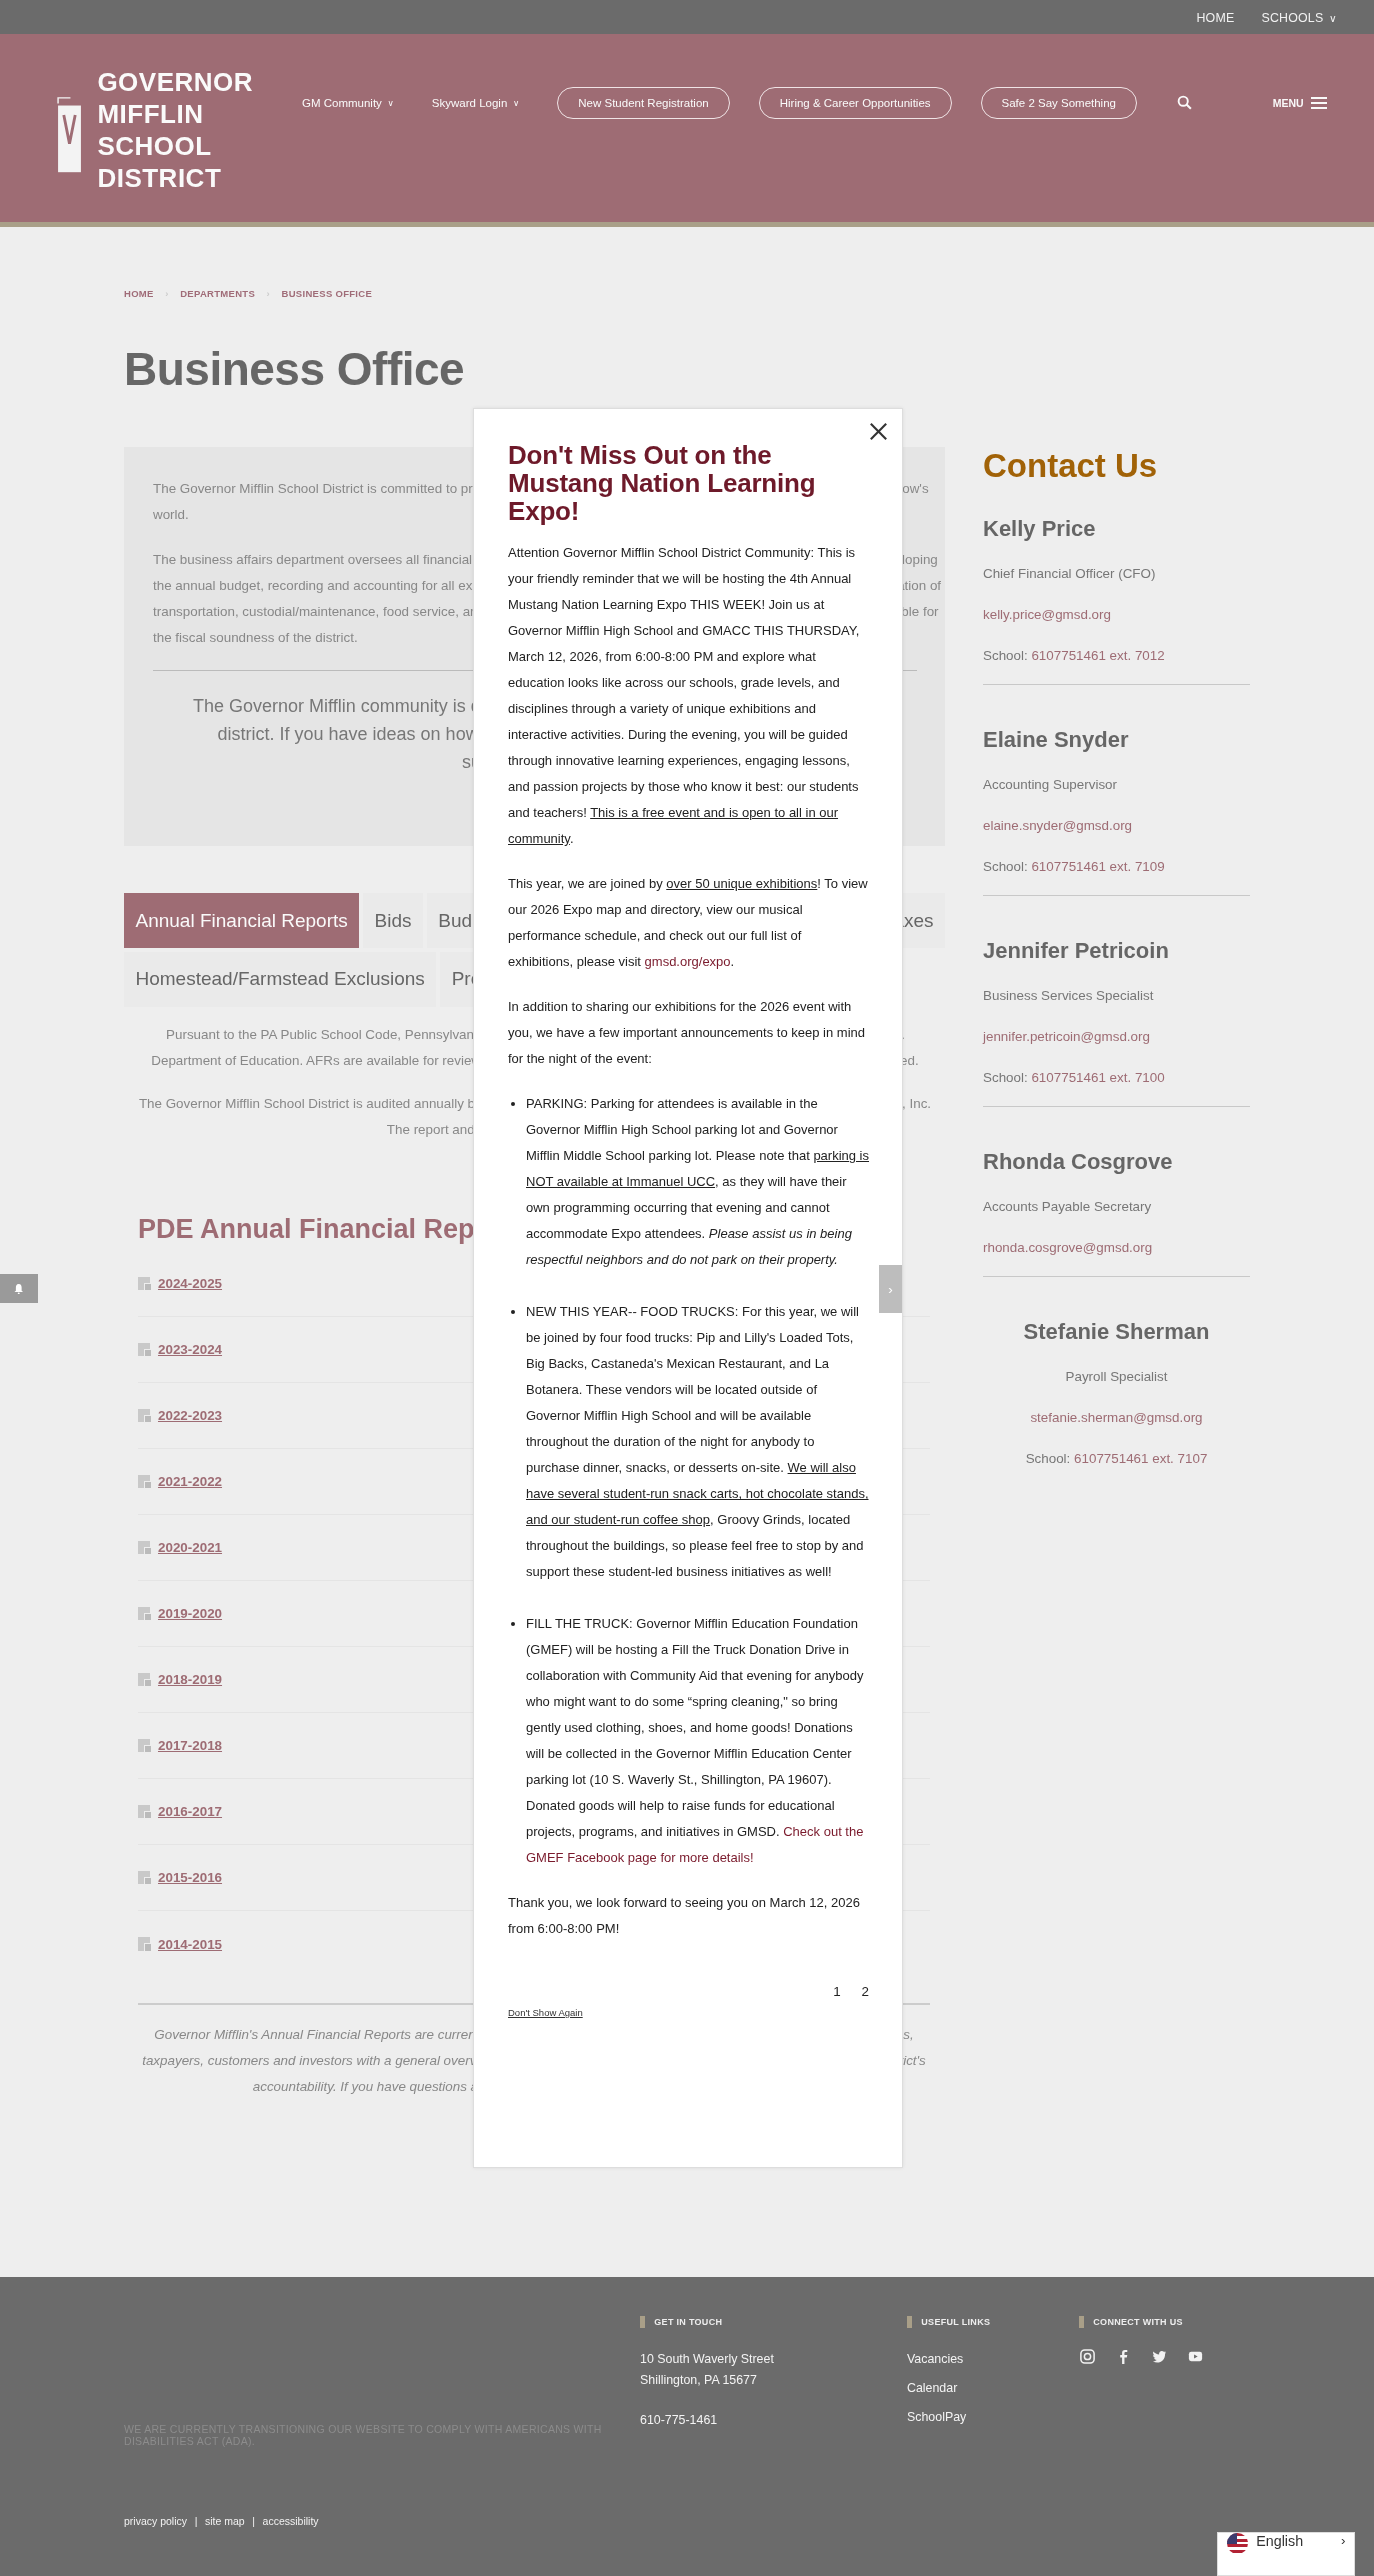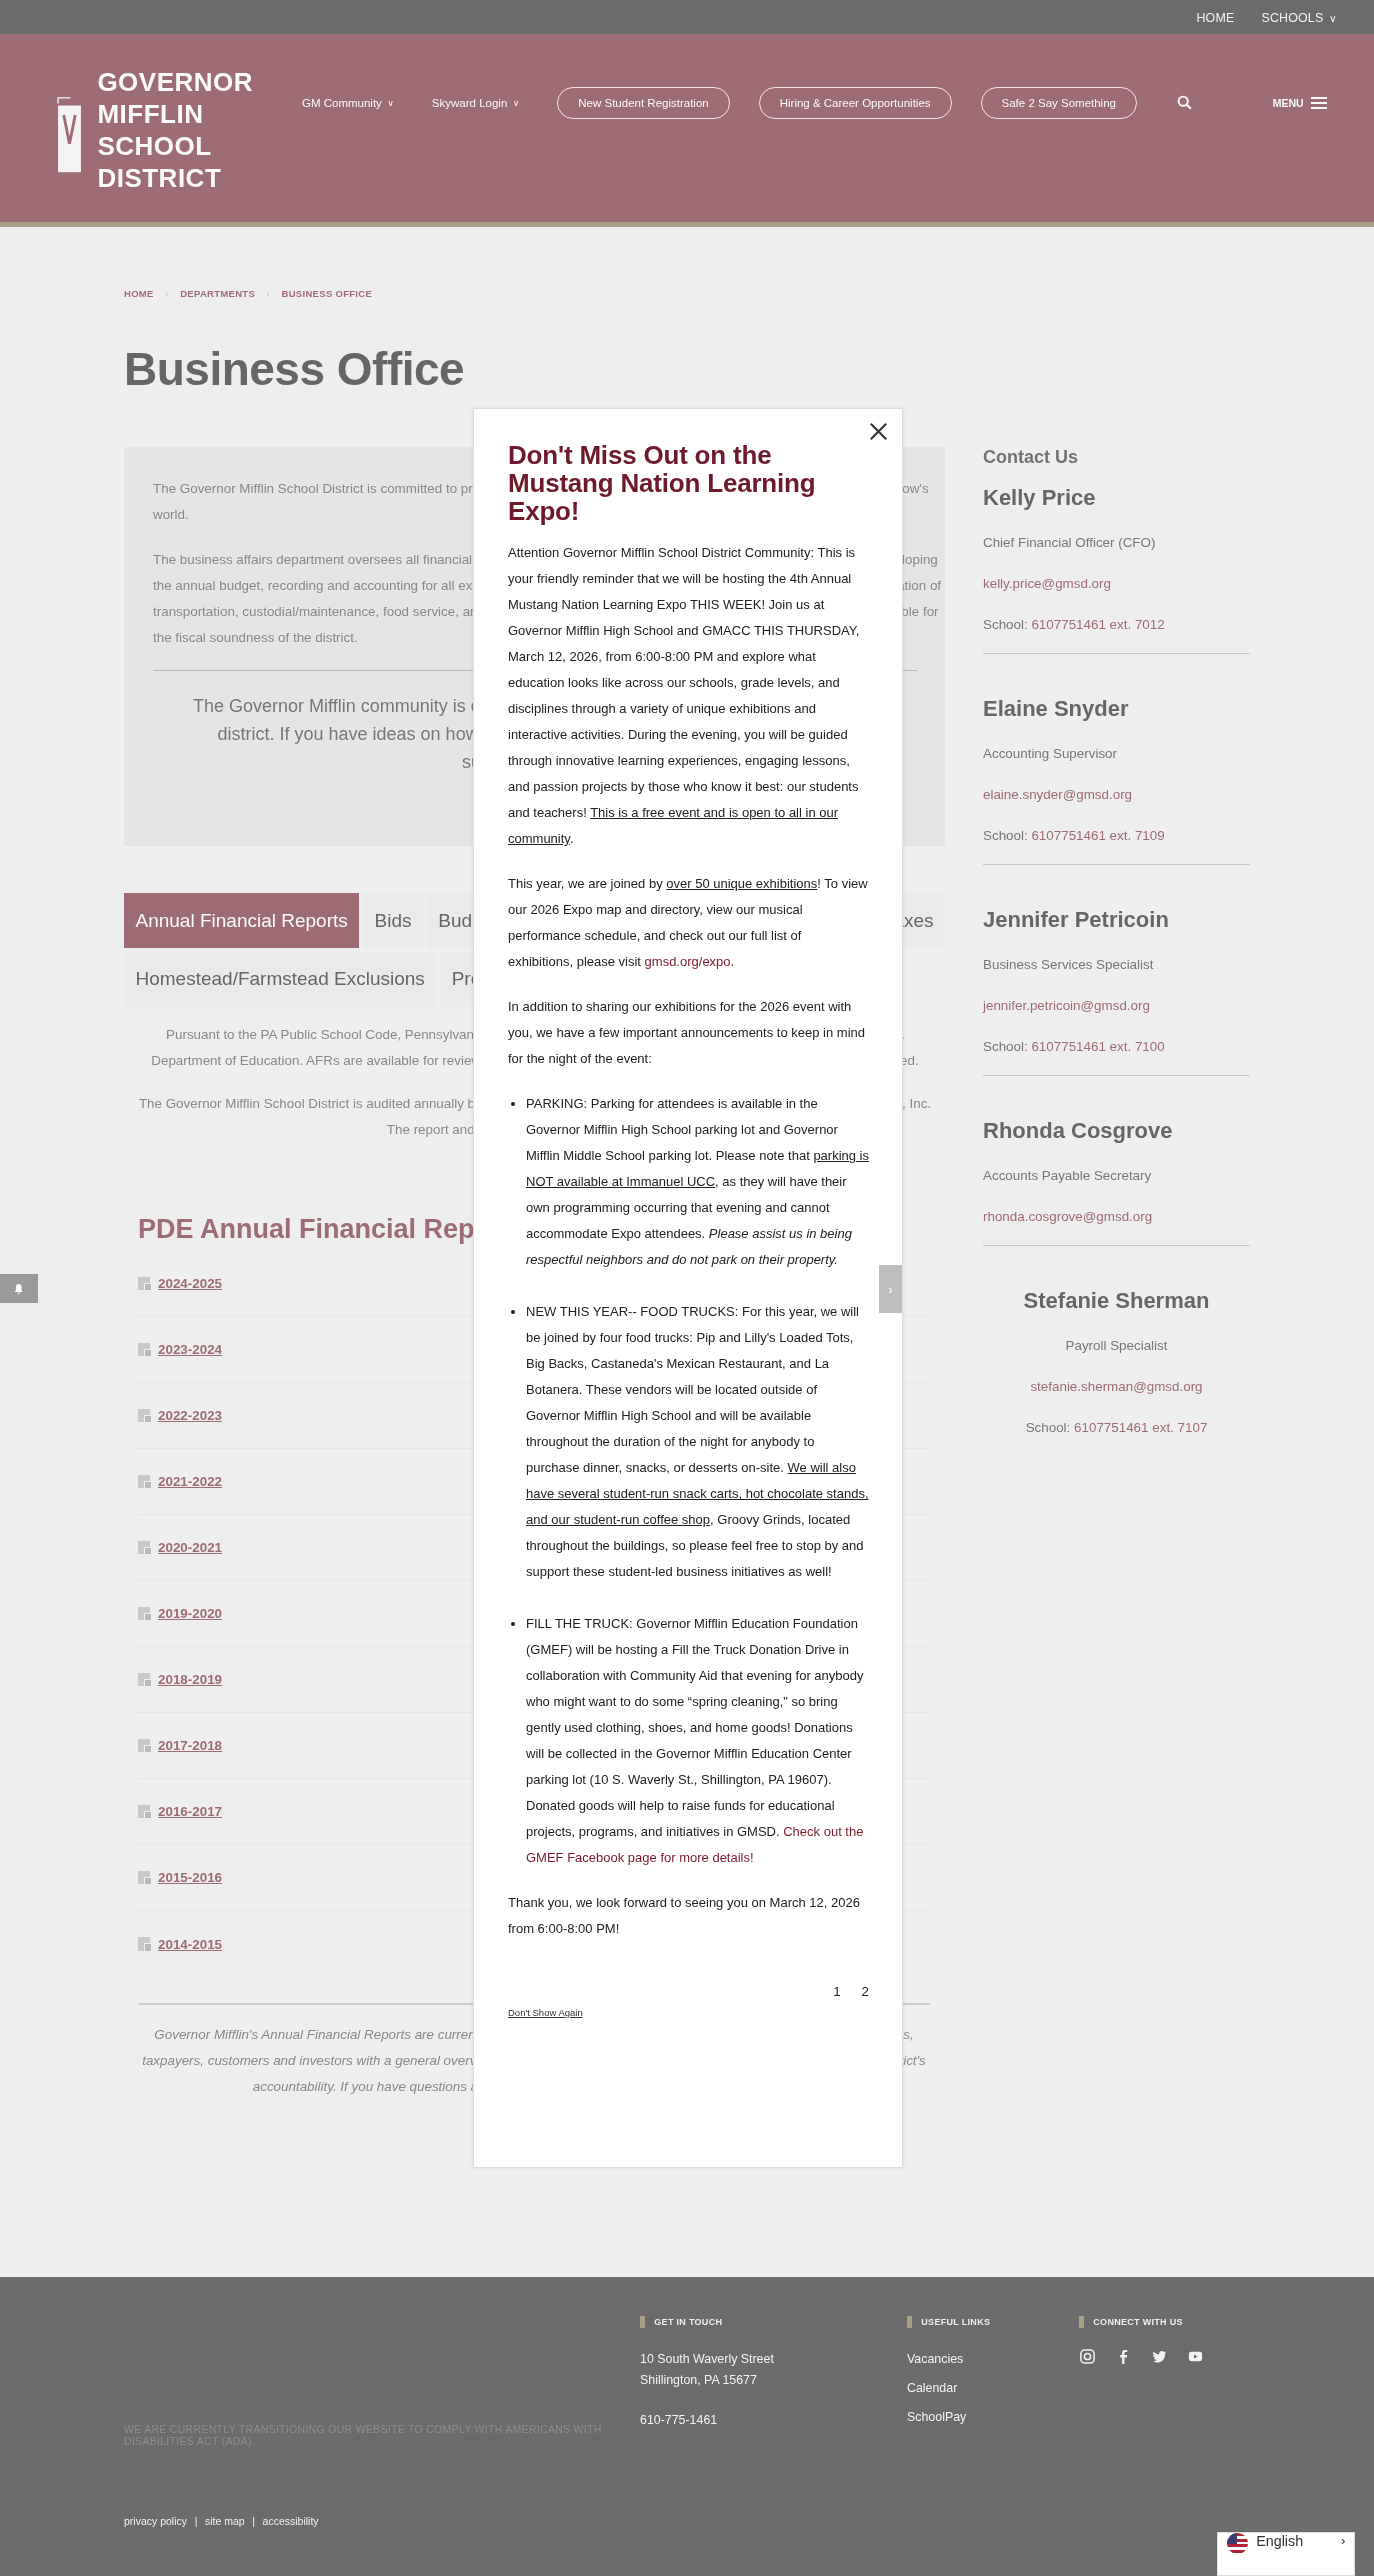--- a/index.html
+++ b/index.html
@@ -48,21 +48,21 @@
     .report-item { height: 66px; border-bottom: 1px solid #e4e4e4; display: flex; align-items: center; gap: 7.6px; }
     .report-item:last-child { border-bottom: none; }
     .doc-ico { width: 12.4px; height: 13.4px; background: #c9c9c9; position: relative; }
     .doc-ico:after { content: ""; position: absolute; right: -1.9px; bottom: -1px; width: 6.7px; height: 6.7px; background: #bbb; border: 1px solid #eee; }
     .report-link { font-size: 13.4px; color: #9e6c74; text-decoration: underline; font-weight: bold; }
 
     .disclaimer { position: absolute; left: 138px; top: 2003px; width: 792px; border-top: 2.9px solid #ccc; padding-top: 17px; text-align: center; font-style: italic; font-size: 13.4px; color: #888; line-height: 26px; }
 
     
     .contact { position: absolute; left: 983px; top: 447px; width: 267px; }
-    .contact-title { font-size: 18px; color: #737373; font-weight: bold; margin-bottom: 17px; }
+    .contact-title { font-size: 33px; color: #a16207; font-weight: bold; margin-bottom: 31px; }
     .person { padding-bottom: 21px; border-bottom: 1px solid #c8c8c8; margin-bottom: 42px; }
     .person:last-child { border-bottom: none; text-align: center; }
     .person-name { font-size: 22px; color: #666; font-weight: bold; margin-bottom: 24px; }
     .person-role { font-size: 13.4px; color: #777; margin-bottom: 26px; }
     .person-email { font-size: 13.4px; color: #9e6c74; margin-bottom: 26px; display: block; }
     .person-phone { font-size: 13.4px; color: #777; }
     .person-phone a { color: #9e6c74; }
 
     
     .modal { position: absolute; left: 473px; top: 408px; width: 430px; height: 1760px; background: #fff; border: 1px solid #ddd; box-shadow: 0 0 3.8px rgba(0,0,0,.08); padding: 32px 33px 19px 34px; color: #222; }

